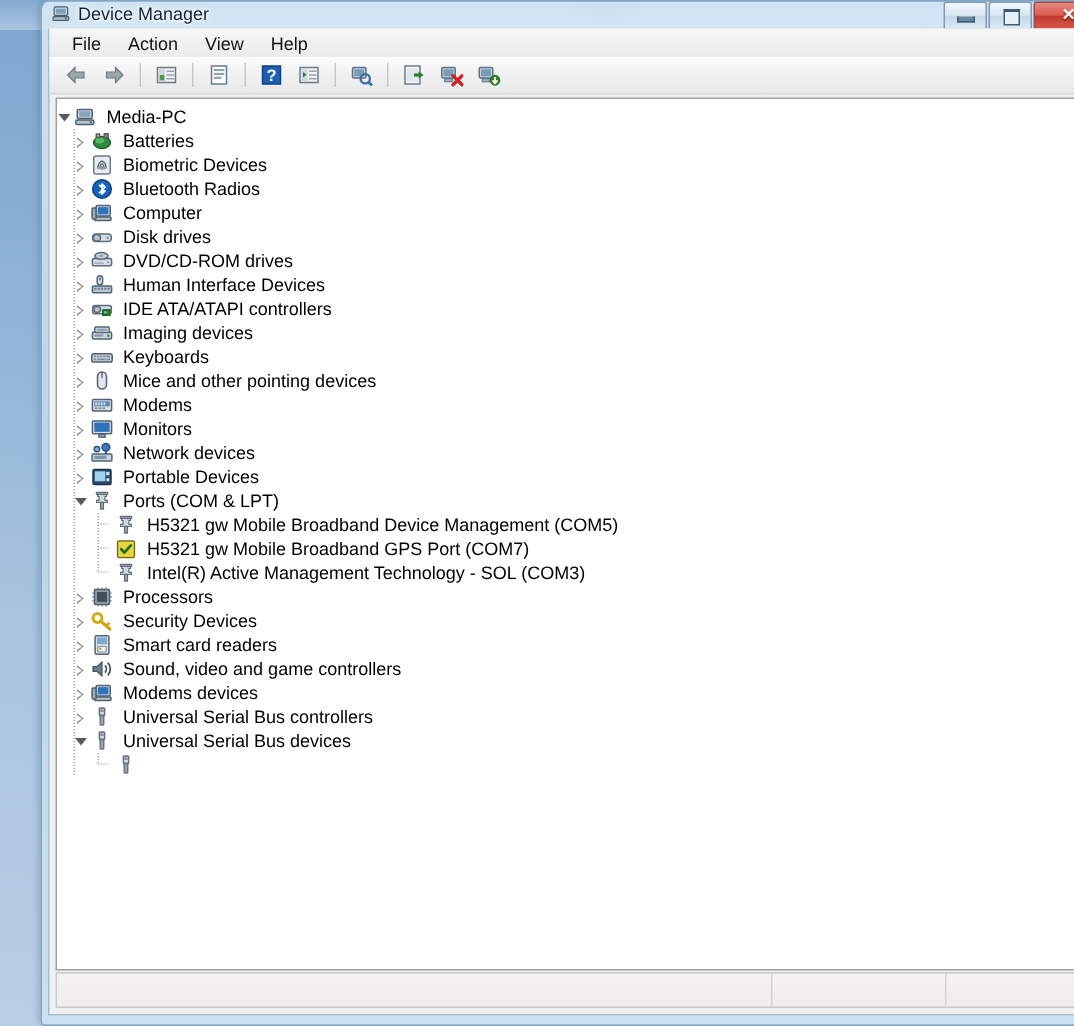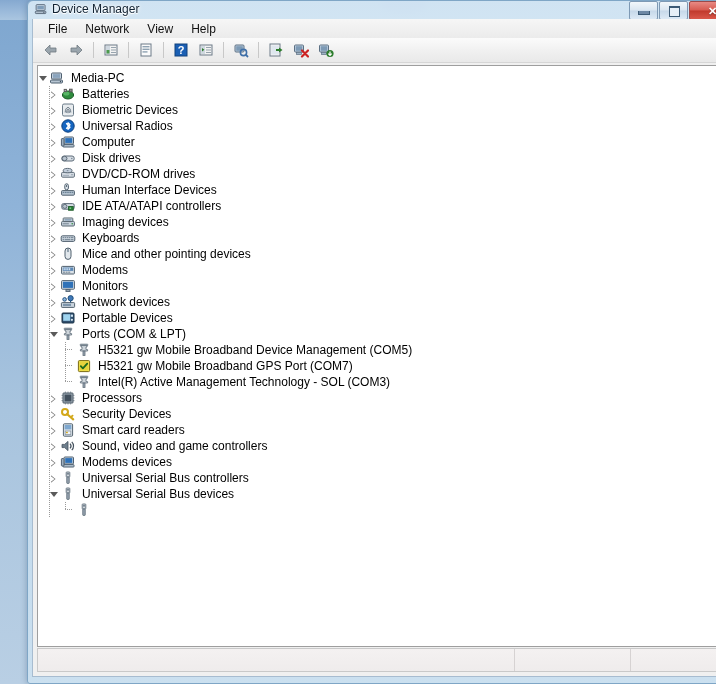--- a/index.html
+++ b/index.html
@@ -122,21 +122,21 @@
       <div class="wbtn close">
         <span class="g">✕</span>
       </div>
     </div>
   </div>
 
   <div class="client">
 
     <div class="menubar">
       <div class="menu-item">File</div>
-      <div class="menu-item">Network</div>
+      <div class="menu-item">Action</div>
       <div class="menu-item">View</div>
       <div class="menu-item">Help</div>
     </div>
 
     <div class="toolbar">
       <div class="tb">
         <span>
           <svg viewBox="0 0 16 16" width="16" height="16">
             <path d="M7 3 L7 6 L13 6 L13 10 L7 10 L7 13 L2 8 Z" fill="#9aa5ad" stroke="#6e7980" stroke-width="0.8"></path>
           </svg>
@@ -297,21 +297,21 @@
             </div>
             <div class="tw">
               <div class="tri closed"></div>
             </div>
             <div class="ico">
               <svg viewBox="0 0 16 16" width="16" height="16">
                 <circle cx="8" cy="8" r="6.2" fill="#1565c0" stroke="#0d3f7d"></circle>
                 <path d="M6.2 5.2 L10 9.2 L8 11.2 V4.8 L10 6.8 L6.2 10.8" fill="none" stroke="#fff" stroke-width="1.3" stroke-linejoin="round"></path>
               </svg>
             </div>
-            <span class="lbl">Universal Radios</span>
+            <span class="lbl">Bluetooth Radios</span>
           </div>
           <div class="row">
             <div class="ind" style="width: 11px;">
               <div class="dots" style="left: 11px;"></div>
             </div>
             <div class="tw">
               <div class="tri closed"></div>
             </div>
             <div class="ico">
               <svg viewBox="0 0 16 16" width="16" height="16">

